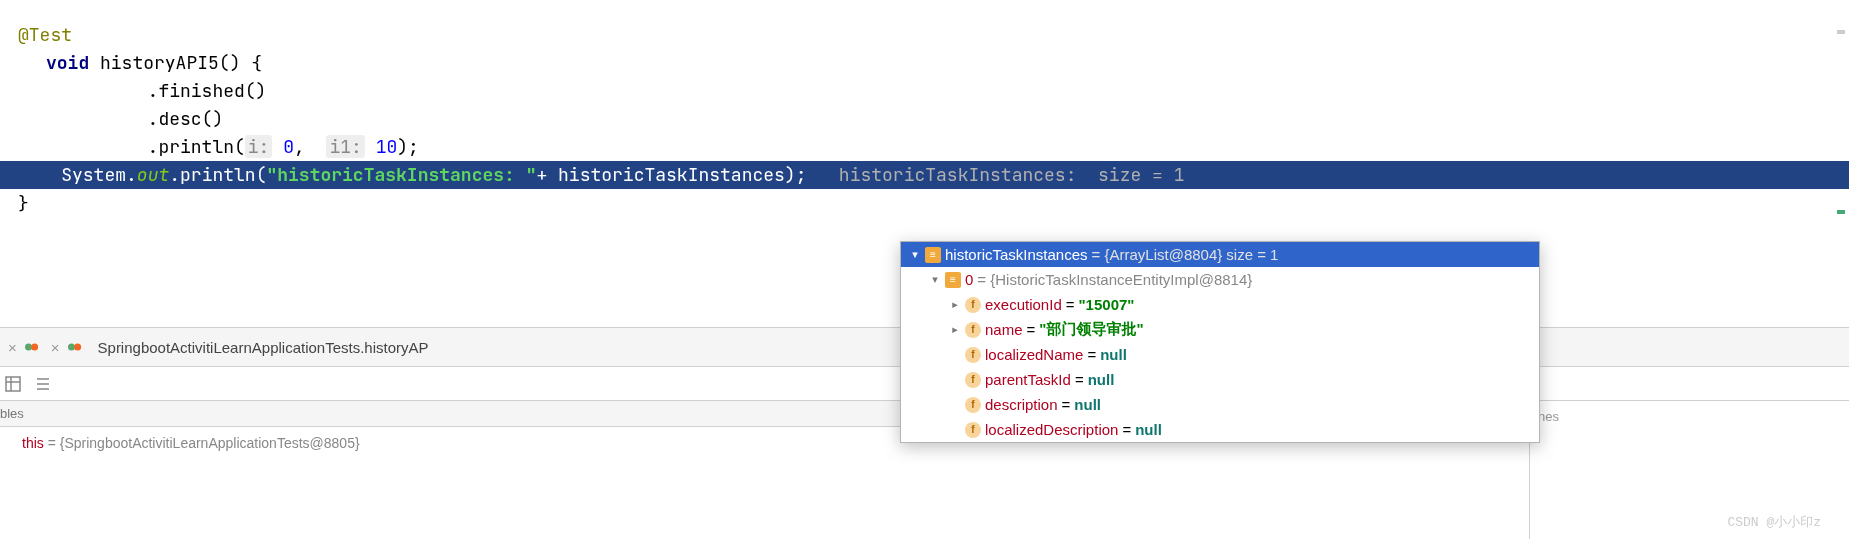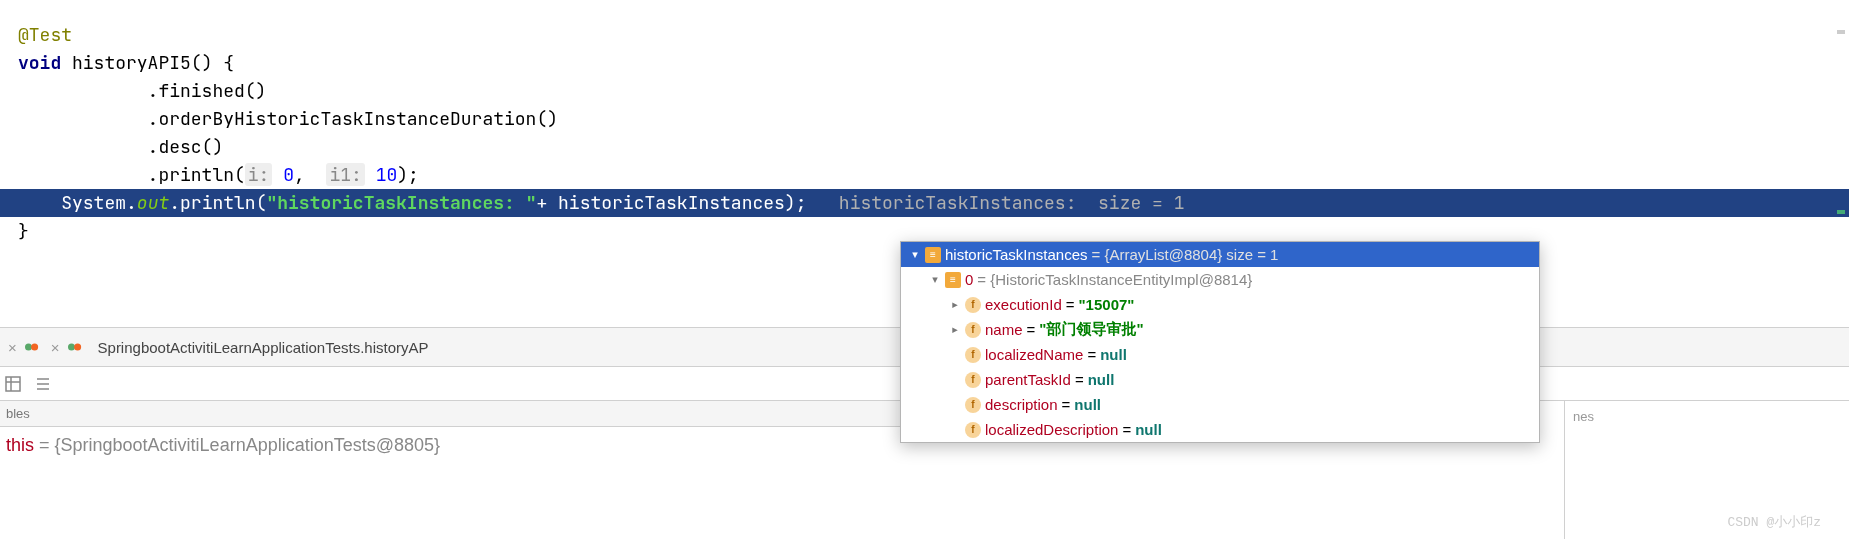--- a/index.html
+++ b/index.html
@@ -19,21 +19,21 @@
 }
 .line { white-space: pre; padding-left: 18px; color: #000; }
 .line.highlighted {
   background: #214283;
   color: #fff;
 }
 .line.highlighted .str { color: #5fd75f; }
 .line.highlighted .kw-italic { color: #84cc16; font-style: italic; }
 .line.highlighted .inline-hint { color: #b0b0b0; }
 .anno { color: #808000; }
-.kw { color: #000080; font-weight: bold; }
+.kw { color: #000080; font-weight: bold; margin-left: 28px; }
 .method-def { color: #000; }
 .field { color: #660e7a; }
 .hint { color: #909090; font-style: italic; }
 .param-hint {
   background: #eee;
   color: #888;
   border-radius: 3px;
   padding: 0 3px;
   font-style: normal;
 }
@@ -77,40 +77,39 @@
 .vars-header {
   position: absolute;
   top: 401px;
   left: 0;
   width: 900px;
   height: 26px;
   background: #f5f5f5;
   border-bottom: 1px solid #d0d0d0;
   font-size: 13px;
   font-family: "Segoe UI", Arial, sans-serif;
-  padding-left: 6px;
   line-height: 26px;
   color: #777;
 }
 .var-line {
   position: absolute;
-  left: 0;
-  font-size: 18px;
+  left: 16px;
+  font-size: 14px;
   font-family: "Segoe UI", Arial, sans-serif;
   padding-left: 6px;
 }
 .var-this { top: 435px; }
 .var-name-red { color: #b00020; }
 .var-gray { color: #888; }
 
 .right-column {
   position: absolute;
   top: 401px;
   right: 0;
-  width: 285px;
+  width: 320px;
   height: 138px;
   border-left: 1px solid #d0d0d0;
   background: #fff;
   font-size: 13px;
   color: #999;
   padding: 8px;
   font-family: "Segoe UI", Arial, sans-serif;
 }
 
 .debug-popup {
@@ -181,21 +180,20 @@
   height: 4px;
 }
 </style>
 </head>
 <body>
 
 <div class="editor">
   <div class="line"><span class="anno">@Test</span></div>
   <div class="line"><span class="kw">void</span> <span class="method-def">historyAPI5</span>() {</div>
   <div class="line">            <span>.finished()</span></div>
-  <div class="line">            <span>.orderByHistoricTaskInstanceDuration()</span></div>
   <div class="line">            <span>.desc()</span></div>
   <div class="line">            <span>.println(</span><span class="param-hint">i:</span><span class="num"> 0</span><span>,  </span><span class="param-hint">i1:</span><span class="num"> 10</span><span>);</span></div>
   <div class="line highlighted">    <span>System</span>.<span class="kw-italic">out</span><span>.println(</span><span class="str">"historicTaskInstances: "</span><span>+ historicTaskInstances);</span><span class="inline-hint">   historicTaskInstances:  size = 1</span></div>
   <div class="line"><span>}</span></div>
 </div>
 
 <div class="chart-strip">
   <div class="mark" style="top:30px;background:#ccc;"></div>
   <div class="mark" style="top:210px;background:#4a7;"></div>
 </div>

